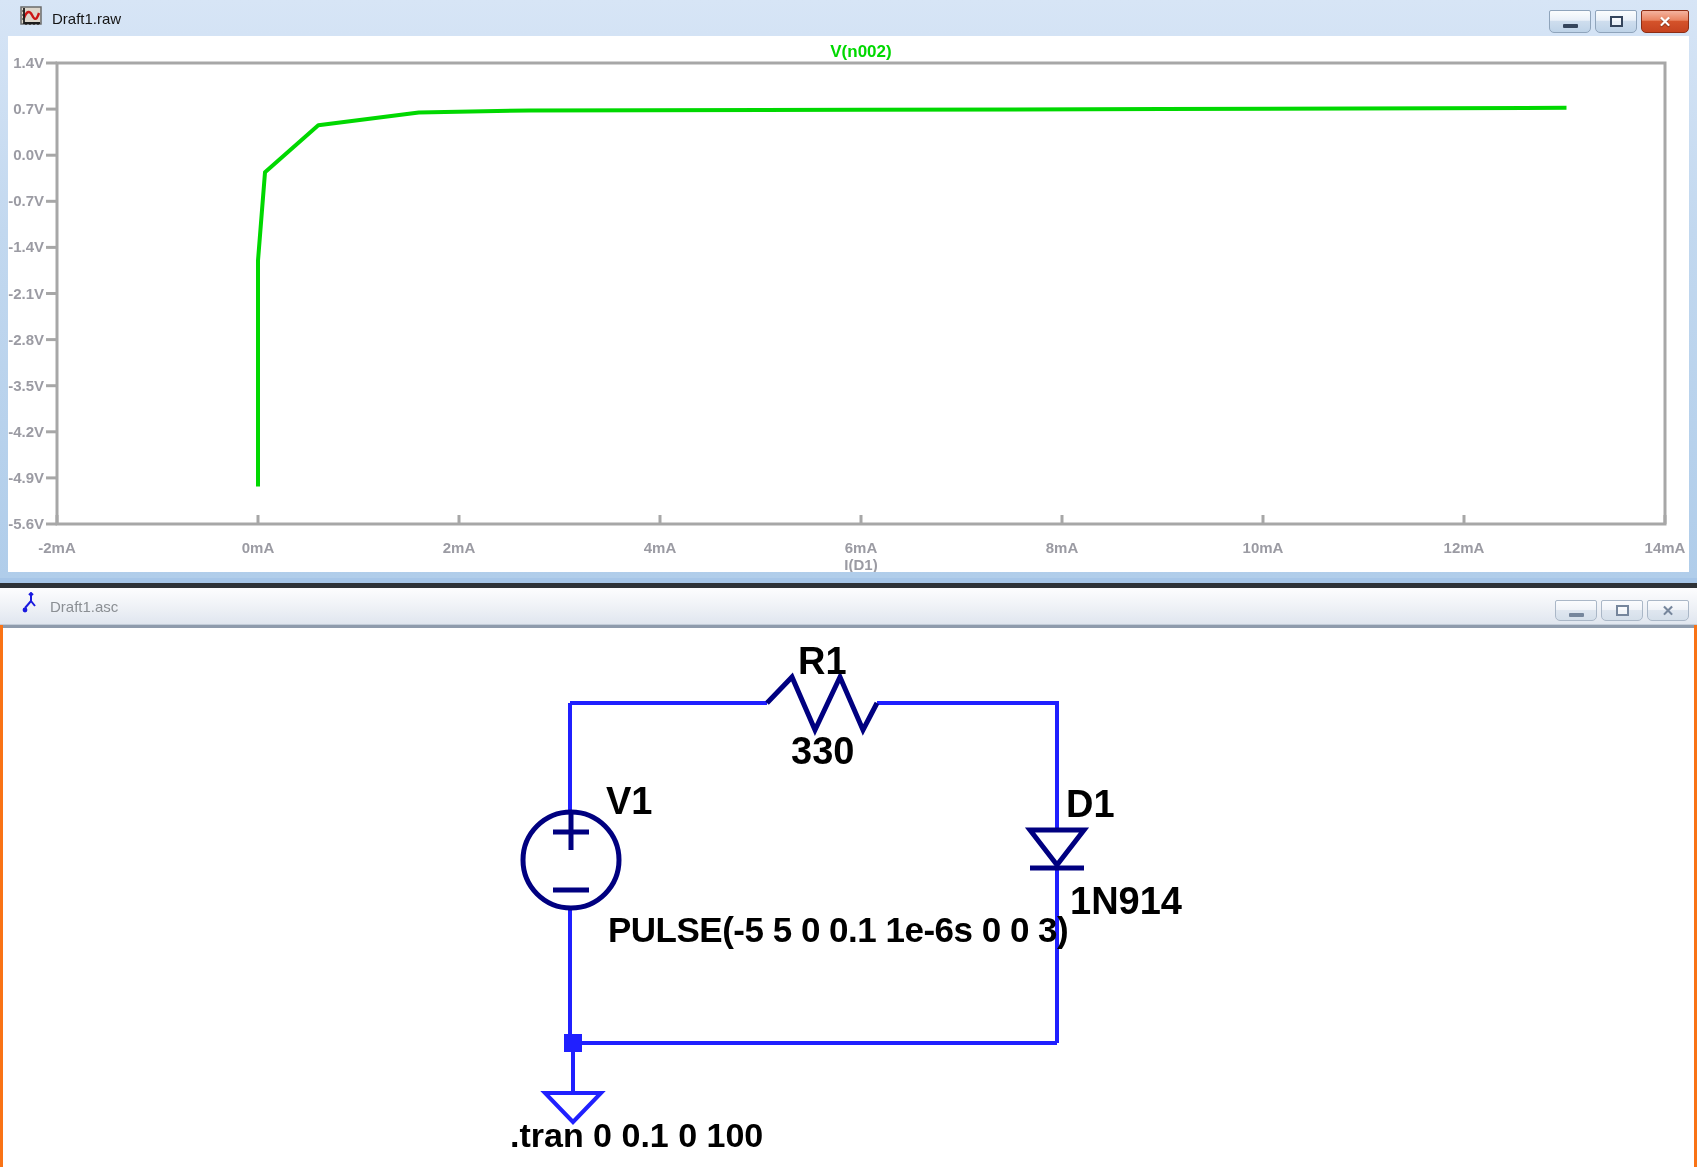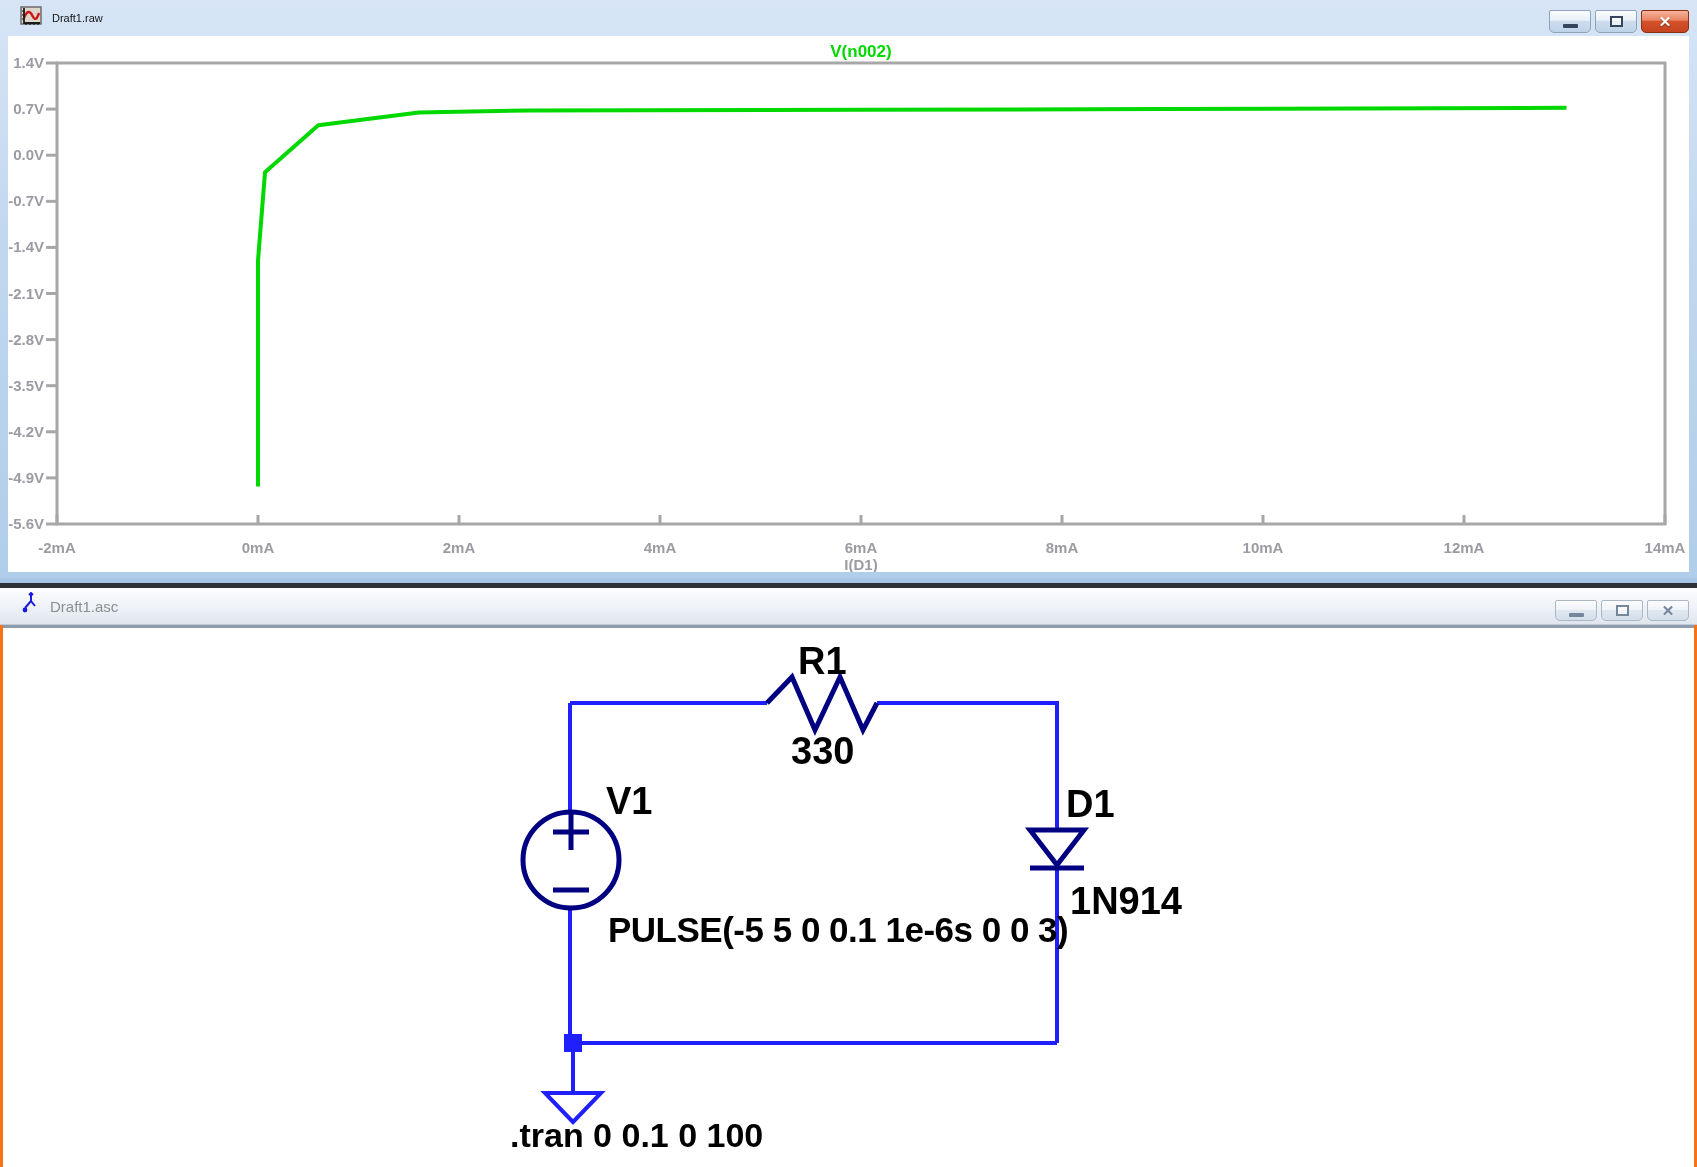--- a/index.html
+++ b/index.html
@@ -6,21 +6,21 @@
   html,body { width:1697px; height:1167px; overflow:hidden; background:#a6c5e7;
               font-family:"Liberation Sans", sans-serif; }
 
   .window { position:absolute; left:0; width:1697px; }
 
   
   .win-raw { top:0; height:578px;
              background:linear-gradient(180deg,#d7e5f6 0%,#c2d8ef 40%,#b0cdea 100%); }
   .titlebar { position:relative; height:36px; display:flex; align-items:center;
               padding-left:20px; gap:10px; }
-  .title-active { font-size:11px; color:#141414; }
+  .title-active { font-size:15px; color:#141414; }
   .title-inactive { font-size:15px; color:#8b8f94; }
 
   .winbtns { position:absolute; right:8px; display:flex; gap:4px; }
   .winbtns-active { top:10px; }
   .winbtns-inactive { top:12px; }
   .wbtn { width:42px; height:23px; border:1px solid #8fa4bb; border-radius:2px 2px 5px 5px;
           display:flex; align-items:center; justify-content:center;
           background:linear-gradient(#fbfdfe,#e9f0f8 45%,#cfdeee 46%,#bed3e8); }
   .wbtn-close-active { width:48px; border-color:#8d2d14;
           background:linear-gradient(#f4b39f,#e9825f 45%,#d5532b 46%,var(--close-red)); }

